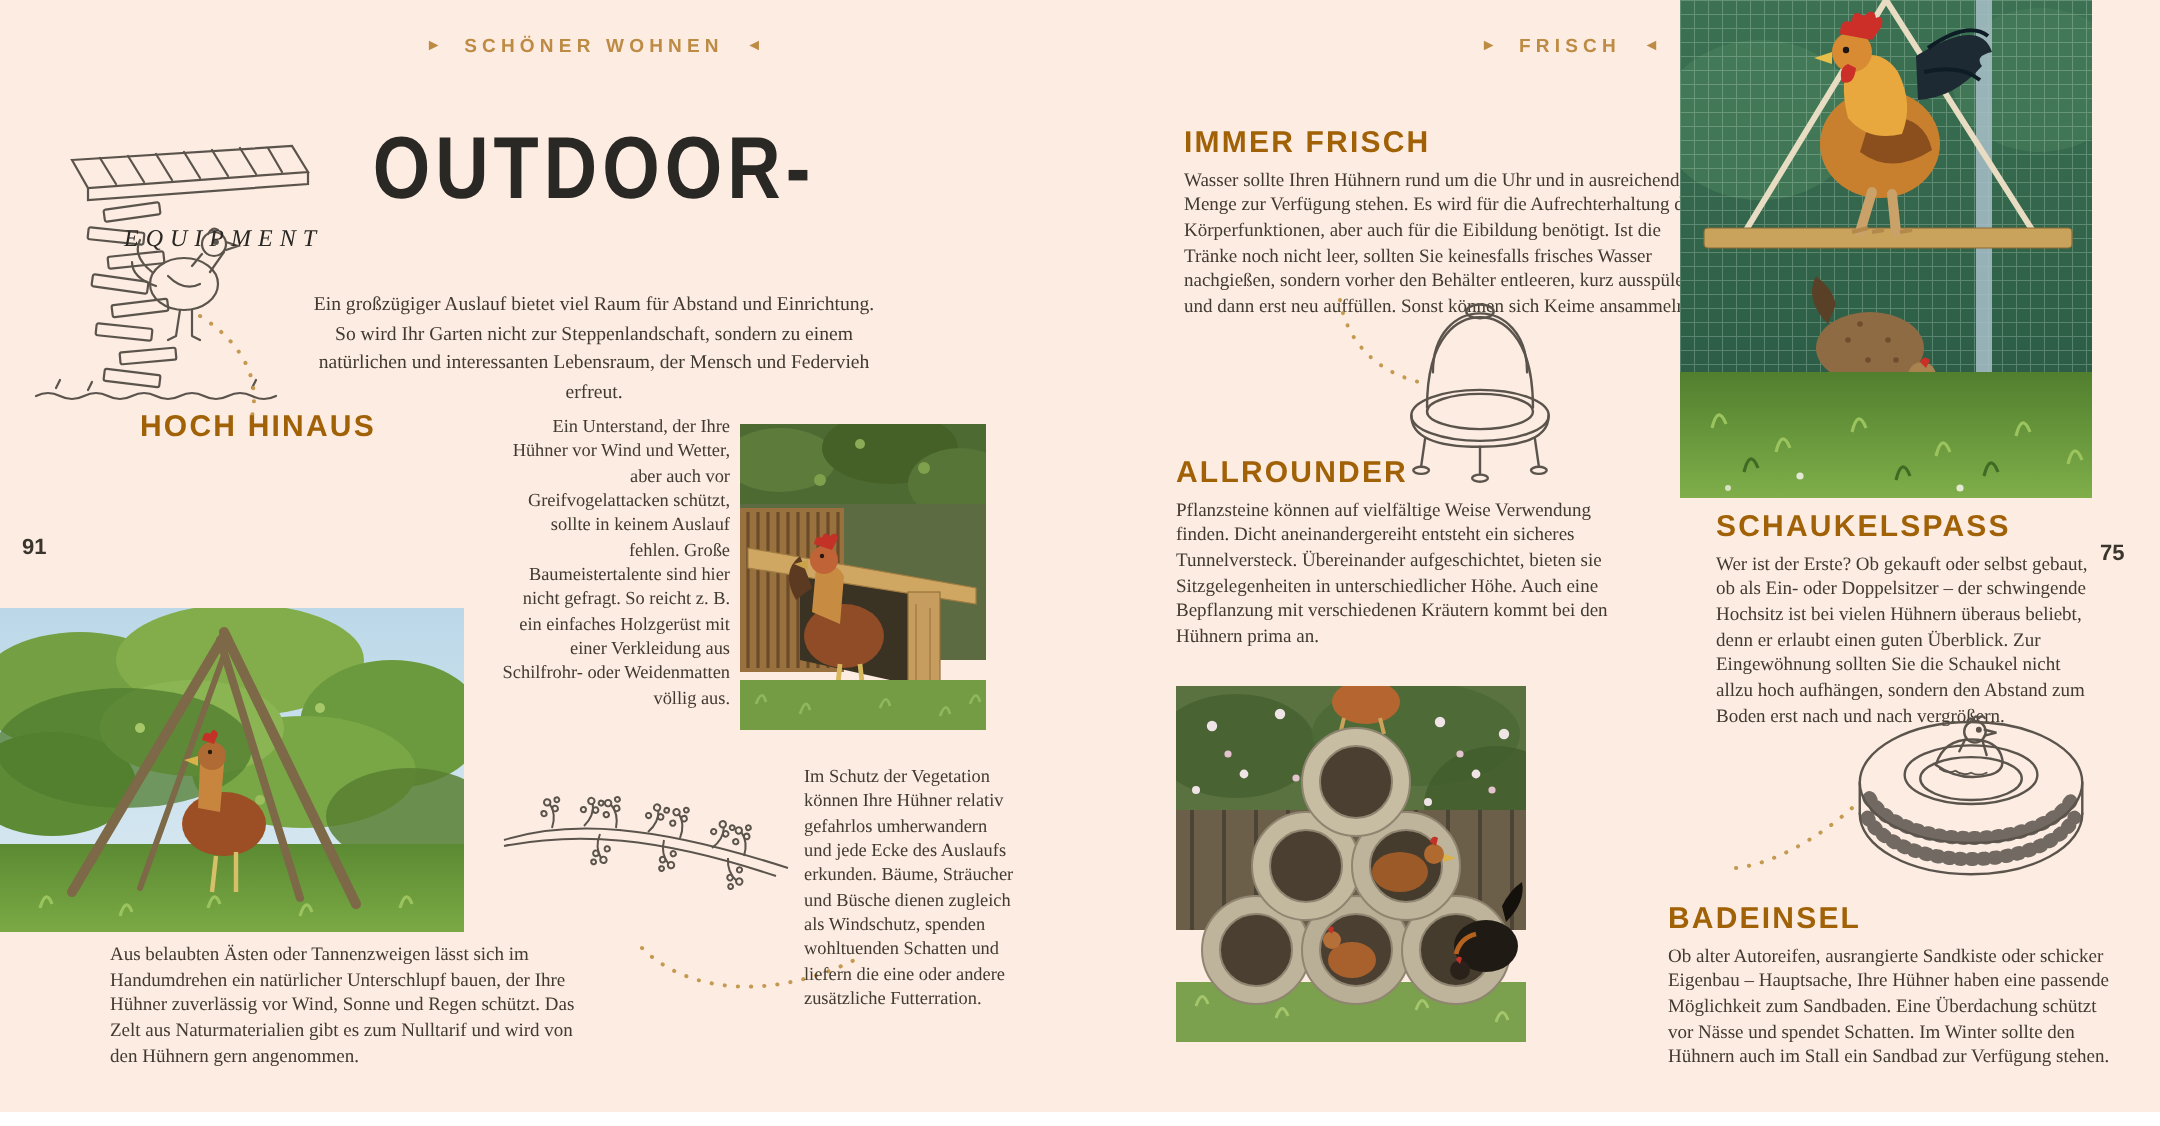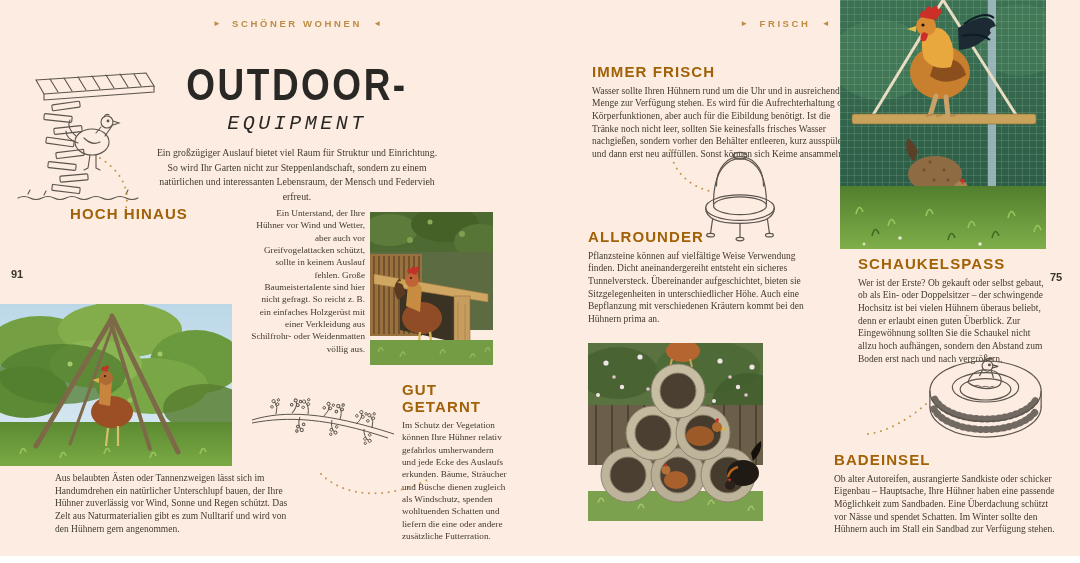--- a/index.html
+++ b/index.html
@@ -27,26 +27,25 @@
     font-weight:bold;
     font-size:44px;
     letter-spacing:3px;
     color:#2a2824;
     text-align:center;
     transform:scaleX(0.84);
     transform-origin:center;
     white-space:nowrap;
   }
   .sub-title {
-    font-family:Liberation Mono, monospace;
+    font-family:Liberation Serif, serif;
     font-style:italic;
-    font-size:20px;
+    font-size:12px;
     letter-spacing:3.5px;
     color:#2a2824;
-    text-align:center;
   }
   .intro {
     font-size:9.8px;
     line-height:1.5;
     text-align:center;
     color:#413a30;
   }
   .headline {
     font-family:"Liberation Sans", sans-serif;
     font-weight:bold;
@@ -113,21 +112,21 @@
   <circle cx="100" cy="51" r="0.9" fill="#5b544c"></circle>
   <path d="M68,66 q-10,-8 -6,-16 M70,73 q-12,-4 -12,-12"></path>
   <path d="M76,68 q8,8 16,4"></path>
   <path d="M82,85 L80,98 M88,85 L88,98 M80,98 l-4,2 M88,98 l4,2"></path>
   <path d="M10,128 q6,-3 12,0 t12,0 t12,0 t12,0 t12,0 t12,0 t12,0 t12,0 t12,0 t12,0"></path>
   <path d="M20,124 l2,-4 M36,125 l2,-4 M118,124 l2,-4"></path>
 </svg>
 
 <div class="abs big-title" style="left:62px; top:60px; width:470px;">OUTDOOR-</div>
 <div class="abs sub-title" style="left:62px; top:112px; width:470px;">EQUIPMENT</div>
-<div class="abs intro" style="left:152px; top:146px; width:290px;">Ein großzügiger Auslauf bietet viel Raum für Struktur und Einrichtung. So wird Ihr Garten nicht zur Steppenlandschaft, sondern zu einem natürlichen und interessanten Lebensraum, der Mensch und Federvieh erfreut.</div>
+<div class="abs intro" style="left:152px; top:146px; width:290px;">Ein großzügiger Auslauf bietet viel Raum für Abstand und Einrichtung. So wird Ihr Garten nicht zur Steppenlandschaft, sondern zu einem natürlichen und interessanten Lebensraum, der Mensch und Federvieh erfreut.</div>
 
 <svg class="abs dotted-arc" style="left:94px; top:154px;" width="44" height="58" viewBox="0 0 44 58">
   <path d="M6,4 C28,18 36,36 32,54"></path>
 </svg>
 
 <div class="abs sec" style="left:70px; top:206px; width:170px;">
   <h3 class="headline">HOCH HINAUS</h3>
 </div>
 
 <div class="abs page-num" style="left:11px; top:268px;">91</div>
@@ -227,21 +226,20 @@
   <use href="#lc" transform="translate(52,31) rotate(168)"></use>
   <use href="#lc" transform="translate(84,34) rotate(160)"></use>
   <use href="#lc" transform="translate(116,43) rotate(150)"></use>
 </svg>
 
 <svg class="abs dotted-arc" style="left:315px; top:468px;" width="122" height="36" viewBox="0 0 122 36">
   <path d="M6,6 C30,30 75,32 116,10"></path>
 </svg>
 
 <div class="abs sec narrow" style="left:402px; top:382px; width:106px;">
-  <h3 class="headline">GUT GETARNT</h3>
   <p class="body-text">Im Schutz der Vegetation können Ihre Hühner relativ gefahrlos umherwandern und jede Ecke des Auslaufs erkunden. Bäume, Sträucher und Büsche dienen zugleich als Windschutz, spenden wohltuenden Schatten und liefern die eine oder andere zusätzliche Futterration.</p>
 </div>
 
 <div class="abs sec" style="left:55px; top:472px; width:240px;">
   <p class="body-text">Aus belaubten Ästen oder Tannenzweigen lässt sich im Handumdrehen ein natürlicher Unterschlupf bauen, der Ihre Hühner zuverlässig vor Wind, Sonne und Regen schützt. Das Zelt aus Naturmaterialien gibt es zum Nulltarif und wird von den Hühnern gern angenommen.</p>
 </div>
 
 <div class="abs kicker" style="left:690px; top:18px; width:190px;">
   <span class="arrow">►</span>
   <span style="margin:0 6px;">FRISCH</span>

